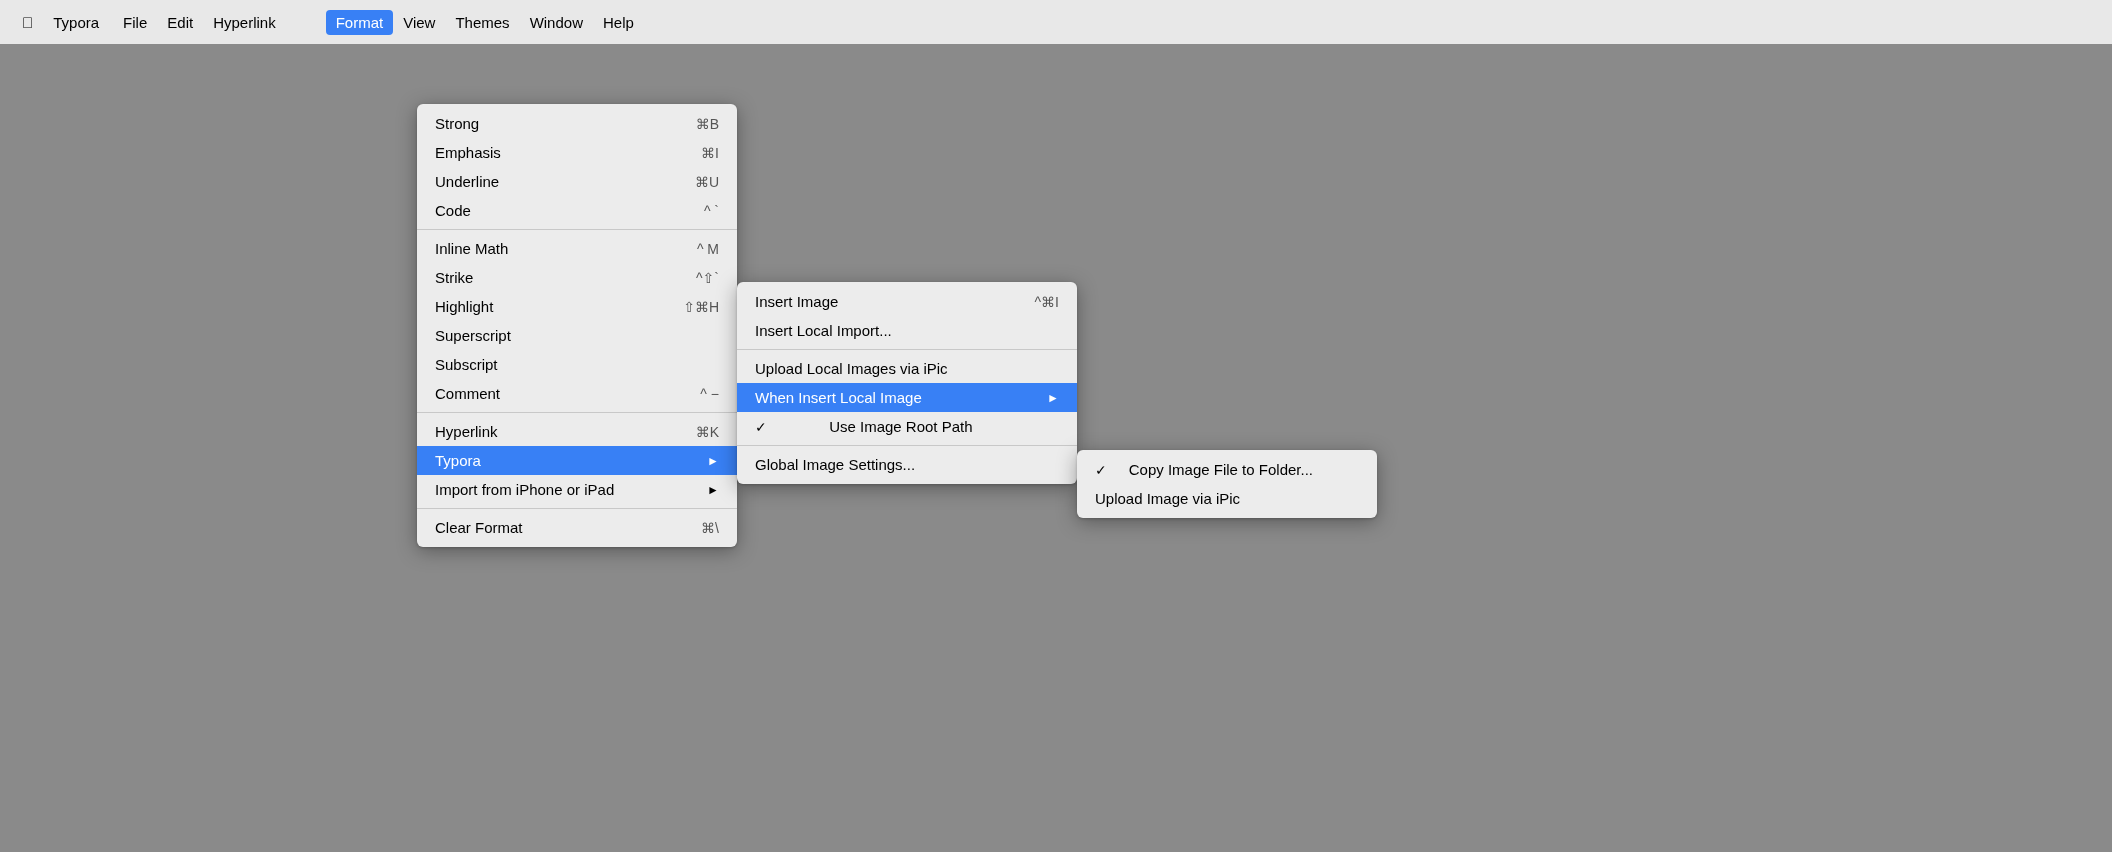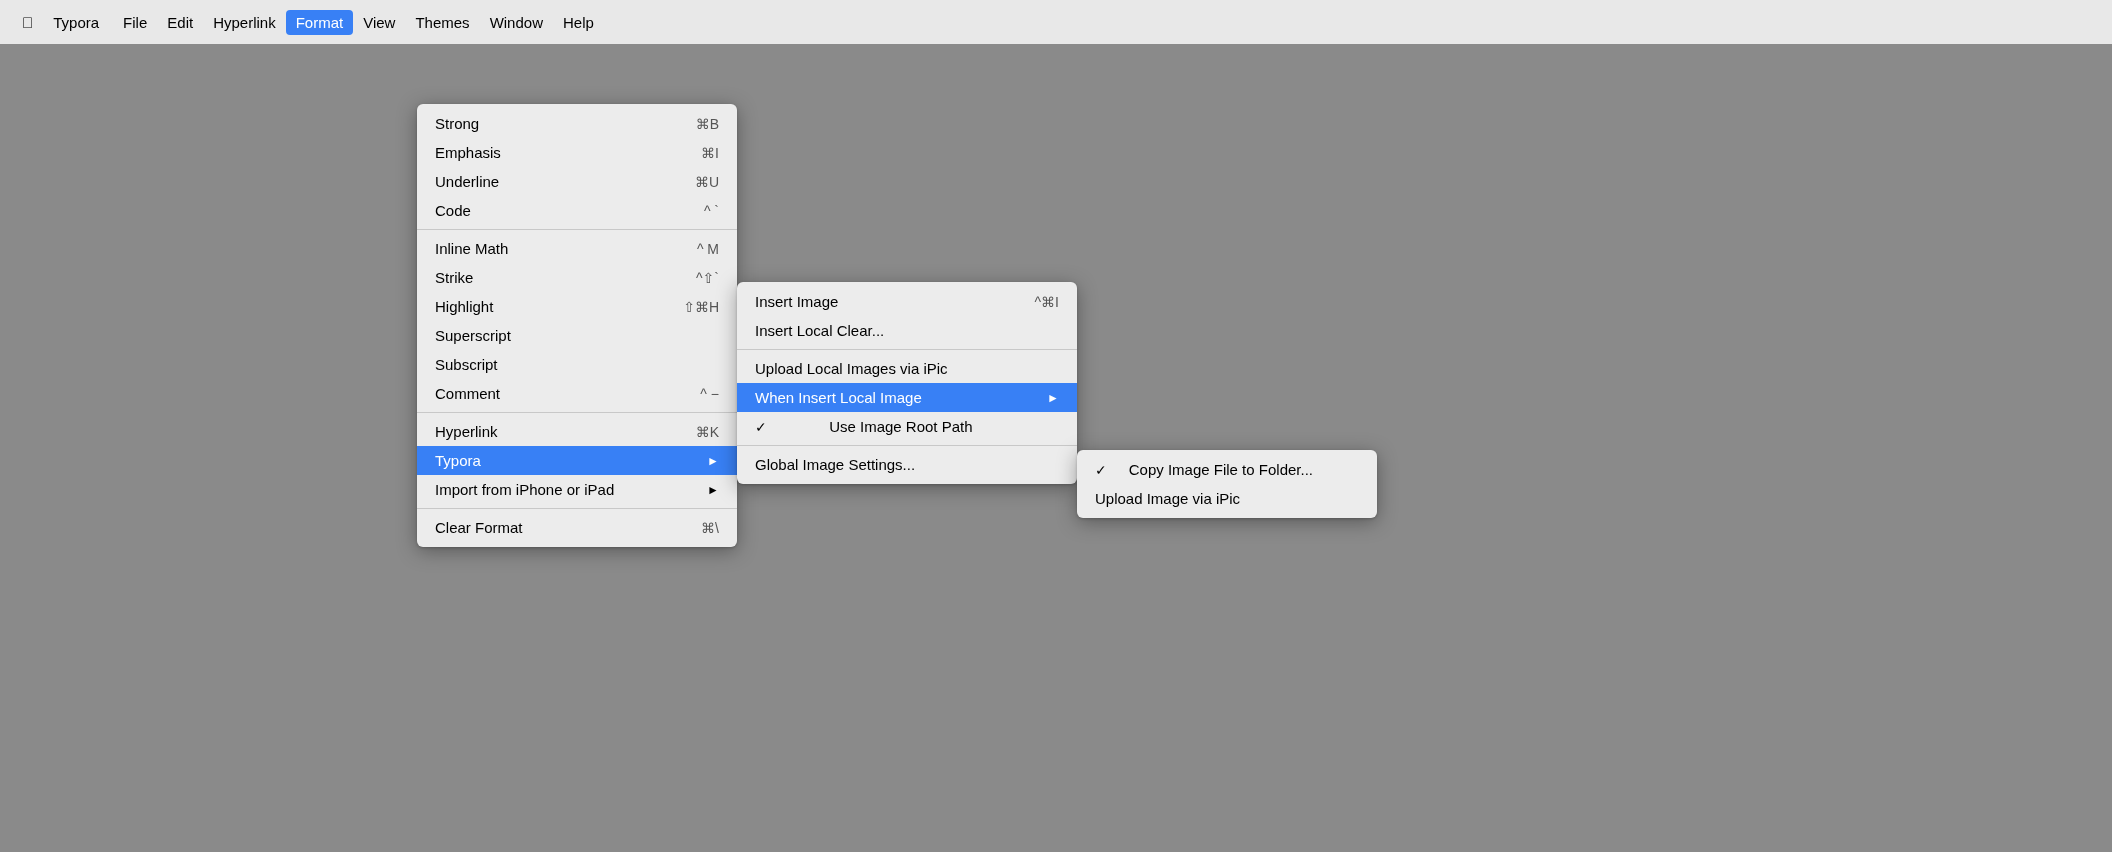--- a/index.html
+++ b/index.html
@@ -33,20 +33,21 @@
       border-radius: 4px;
       color: #000;
       cursor: pointer;
       font-size: 15px;
       white-space: nowrap;
     }
 
     .menubar-item.active {
       background: #3880f5;
       color: #fff;
+      margin-left: 40px;
     }
 
     .app-name {
       font-weight: 400;
       margin-right: 4px;
     }
 
     
     .dropdown {
       position: absolute;
@@ -218,21 +219,21 @@
       <span class="shortcut">⌘\</span>
     </div>
   </div>
 
   <div class="image-submenu">
     <div class="dropdown-item">
       <span>Insert Image</span>
       <span class="shortcut">^⌘I</span>
     </div>
     <div class="dropdown-item">
-      <span>Insert Local Clear...</span>
+      <span>Insert Local Import...</span>
       <span class="shortcut"></span>
     </div>
     <div class="dropdown-separator"></div>
     <div class="dropdown-item">
       <span>Upload Local Images via iPic</span>
       <span class="shortcut"></span>
     </div>
     <div class="dropdown-item active">
       <span>When Insert Local Image</span>
       <span class="arrow">►</span>

